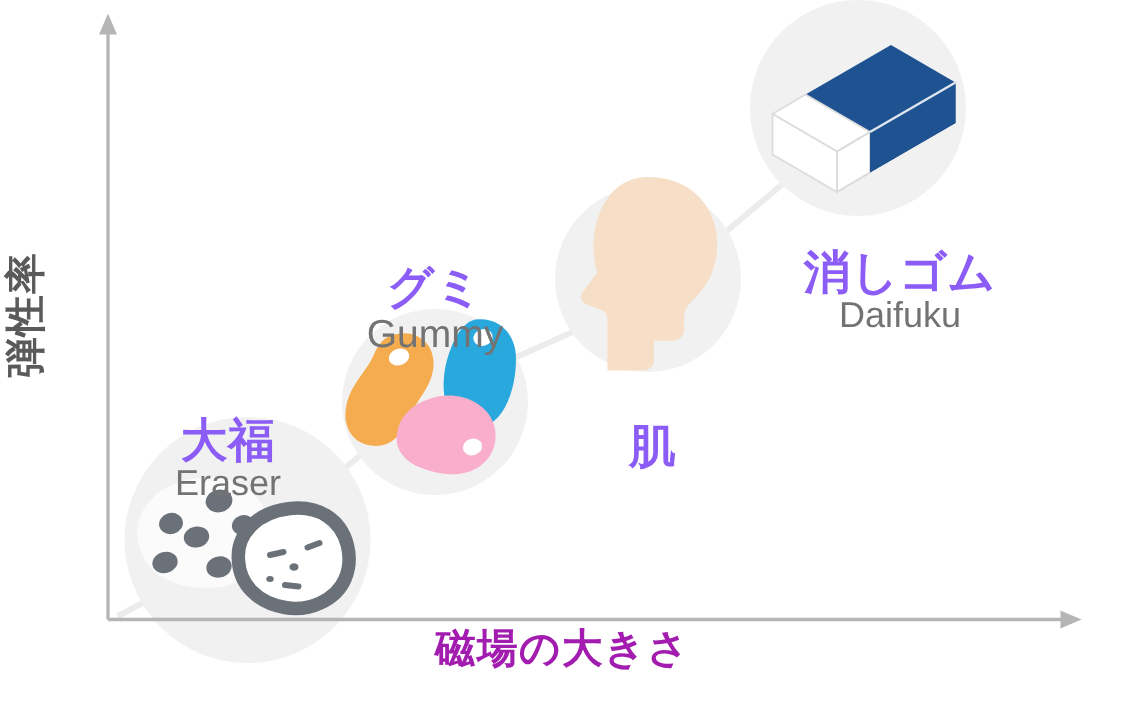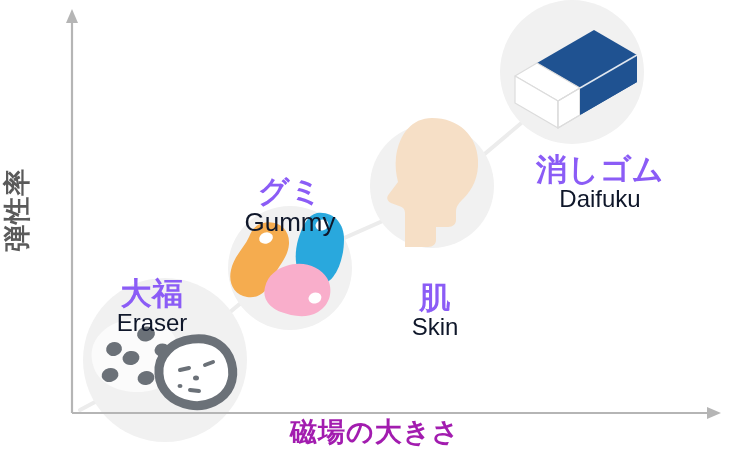--- a/index.html
+++ b/index.html
@@ -44,42 +44,42 @@
   }
   .node-label .jp{
     display:block;
     font-weight:bold;
     color:#8b5cf6;
     letter-spacing:0.5px;
     margin-top:42px;
   }
   .node-label .en{
     display:block;
-    color:#0f172a;
+    color:#737373;
     font-weight:normal;
     margin-top:1px;
   }
 
   
   #label-daifuku{left:67px;top:236px;width:170px;}
   #label-daifuku .jp{font-size:31px;}
   #label-daifuku .en{font-size:24px;}
 
   
   #label-gummy{left:200px;top:134px;width:180px;}
   #label-gummy .jp{font-size:31px;}
   #label-gummy .en{font-size:26px;}
 
   
   #label-skin{left:365px;top:240px;width:140px;}
   #label-skin .jp{font-size:31px;}
   #label-skin .en{font-size:24px;}
 
   
-  #label-eraser{left:505px;top:112px;width:190px;}
+  #label-eraser{left:505px;top:124px;width:190px;}
   #label-eraser .jp{font-size:31px;}
   #label-eraser .en{font-size:24px;}
 </style>
 </head>
 <body>
 
 <div id="stage">
 
   <svg id="svgroot" viewBox="0 0 750 468">
 
@@ -219,21 +219,20 @@
     <span class="en">Eraser</span>
   </div>
 
   <div class="node-label" id="label-gummy">
     <span class="jp">グミ</span>
     <span class="en">Gummy</span>
   </div>
 
   <div class="node-label" id="label-skin">
     <span class="jp">肌</span>
-    <span class="en">Skin</span>
   </div>
 
   <div class="node-label" id="label-eraser">
     <span class="jp">消しゴム</span>
     <span class="en">Daifuku</span>
   </div>
 
   <div class="axis-label-x">磁場の大きさ</div>
   <div class="axis-label-y">弾性率</div>
 

